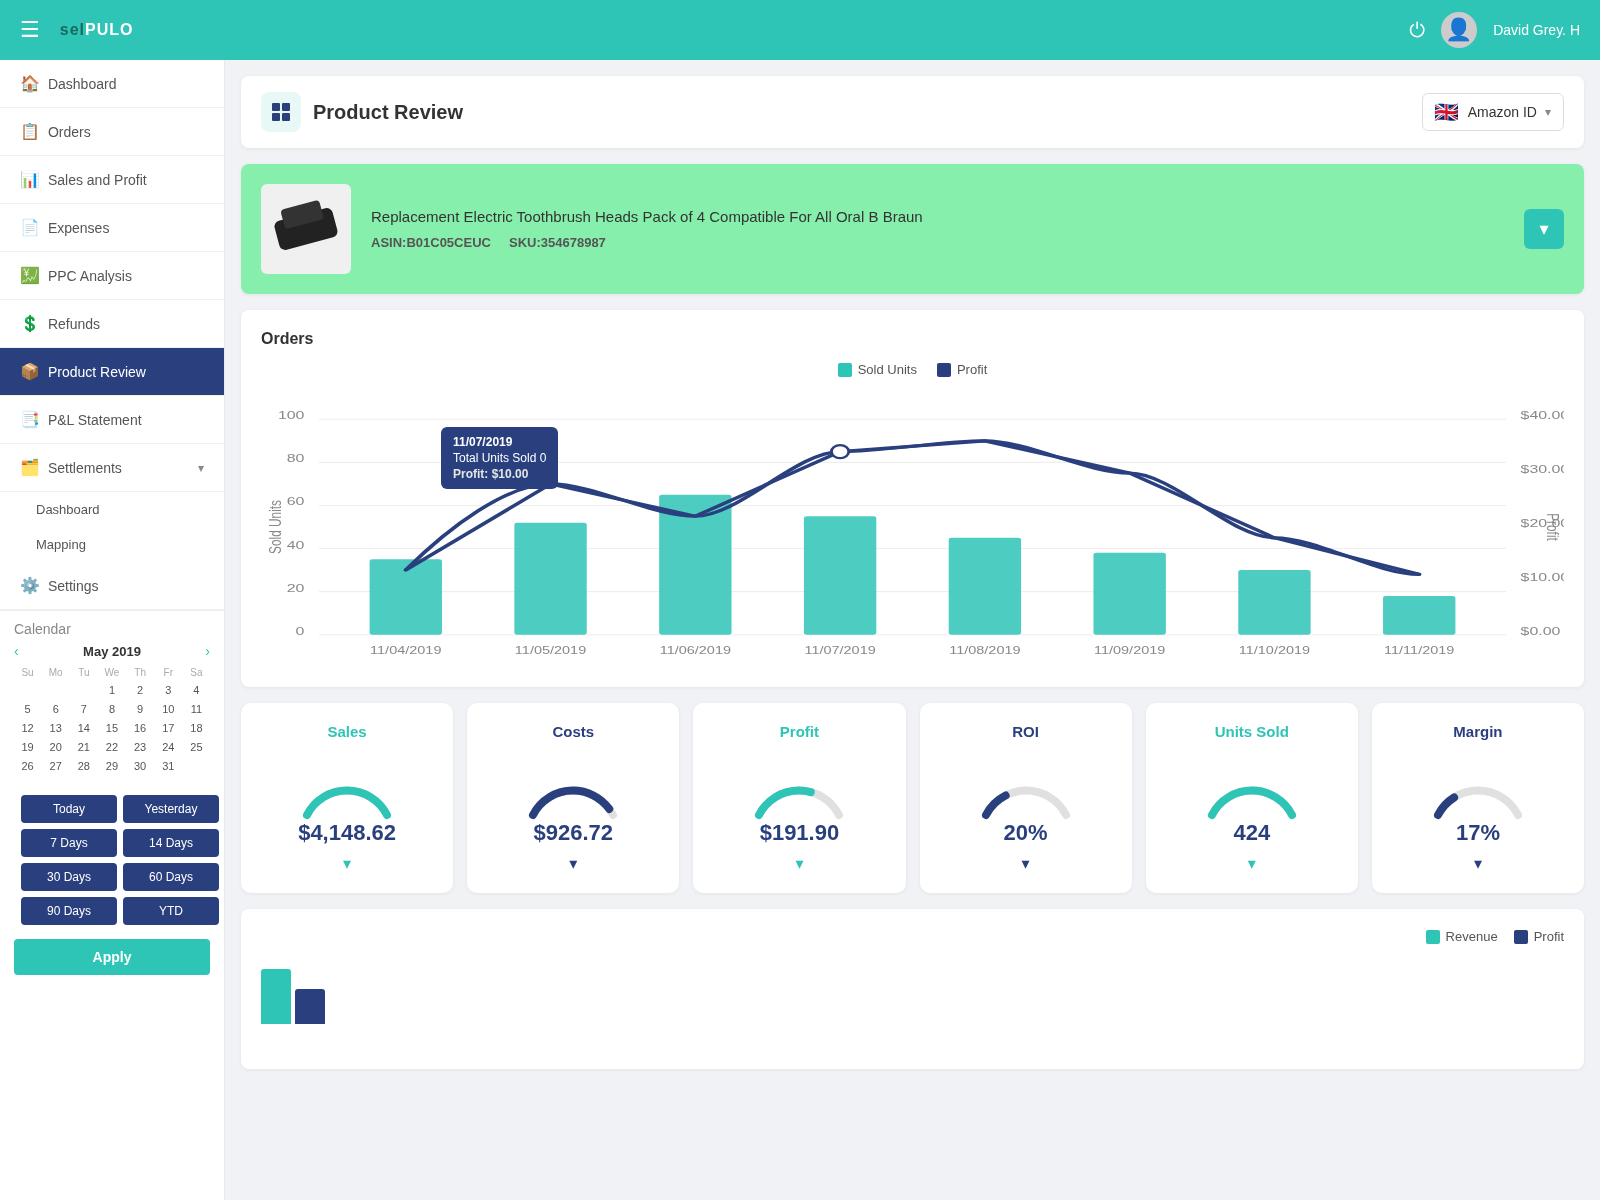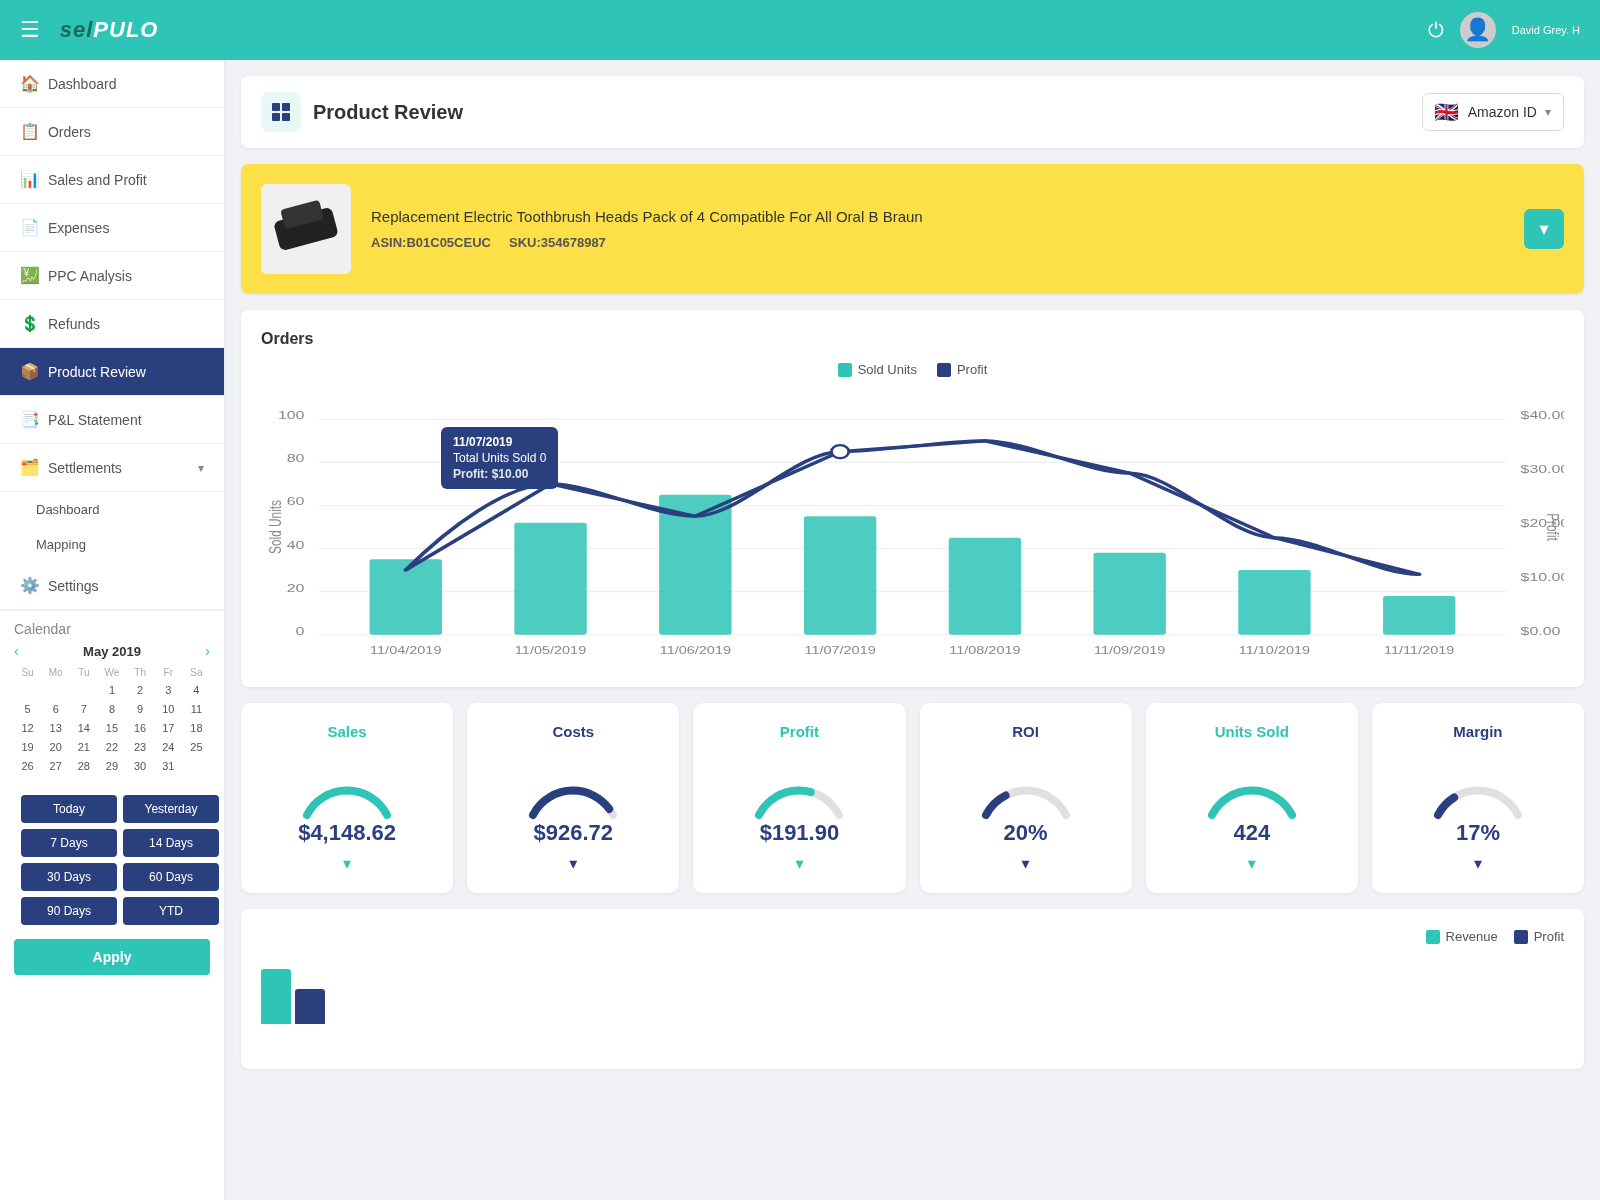--- a/index.html
+++ b/index.html
@@ -9,27 +9,27 @@
     .topnav {
       background: #2ec4b6;
       height: 60px;
       display: flex;
       align-items: center;
       justify-content: space-between;
       padding: 0 20px;
       flex-shrink: 0;
     }
     .topnav-left { display: flex; align-items: center; gap: 20px; }
-    .logo { color: white; font-weight: bold; font-size: 22px; letter-spacing: 1px; font-style: italic; }
+    .logo { color: white; font-weight: bold; font-size: 16px; letter-spacing: 1px; }
     .logo span { color: #1a3a6b; }
     .hamburger { color: white; font-size: 22px; cursor: pointer; }
     .topnav-right { display: flex; align-items: center; gap: 16px; }
     .power-icon { color: white; font-size: 20px; cursor: pointer; }
     .avatar { width: 36px; height: 36px; border-radius: 50%; background: #ccc; overflow: hidden; display: flex; align-items: center; justify-content: center; }
-    .user-name { color: white; font-size: 11px; font-weight: 500; text-align: right; }
+    .user-name { color: white; font-size: 14px; font-weight: 500; text-align: right; }
 
     
     .main-layout { display: flex; flex: 1; overflow: hidden; }
 
     
     .sidebar {
       width: 225px;
       background: white;
       display: flex;
       flex-direction: column;
@@ -105,21 +105,21 @@
     }
     .content-header-left { display: flex; align-items: center; gap: 12px; }
     .page-icon { width: 40px; height: 40px; background: #e8f8f7; border-radius: 8px; display: flex; align-items: center; justify-content: center; font-size: 20px; }
     .page-title { font-size: 20px; font-weight: 600; color: #333; }
     .amazon-badge { display: flex; align-items: center; gap: 8px; border: 1px solid #ddd; border-radius: 6px; padding: 6px 12px; cursor: pointer; }
     .flag-icon { font-size: 20px; }
     .amazon-text { font-size: 14px; color: #333; }
 
     
     .product-card {
-      background: #fde047;
+      background: #86efac;
       border-radius: 8px;
       padding: 20px;
       display: flex;
       align-items: center;
       gap: 20px;
       box-shadow: 0 1px 4px rgba(0,0,0,0.06);
     }
     .product-image { width: 90px; height: 90px; background: #f0f0f0; border-radius: 6px; display: flex; align-items: center; justify-content: center; overflow: hidden; }
     .product-info { flex: 1; }
     .product-name { font-size: 15px; color: #333; margin-bottom: 10px; }

